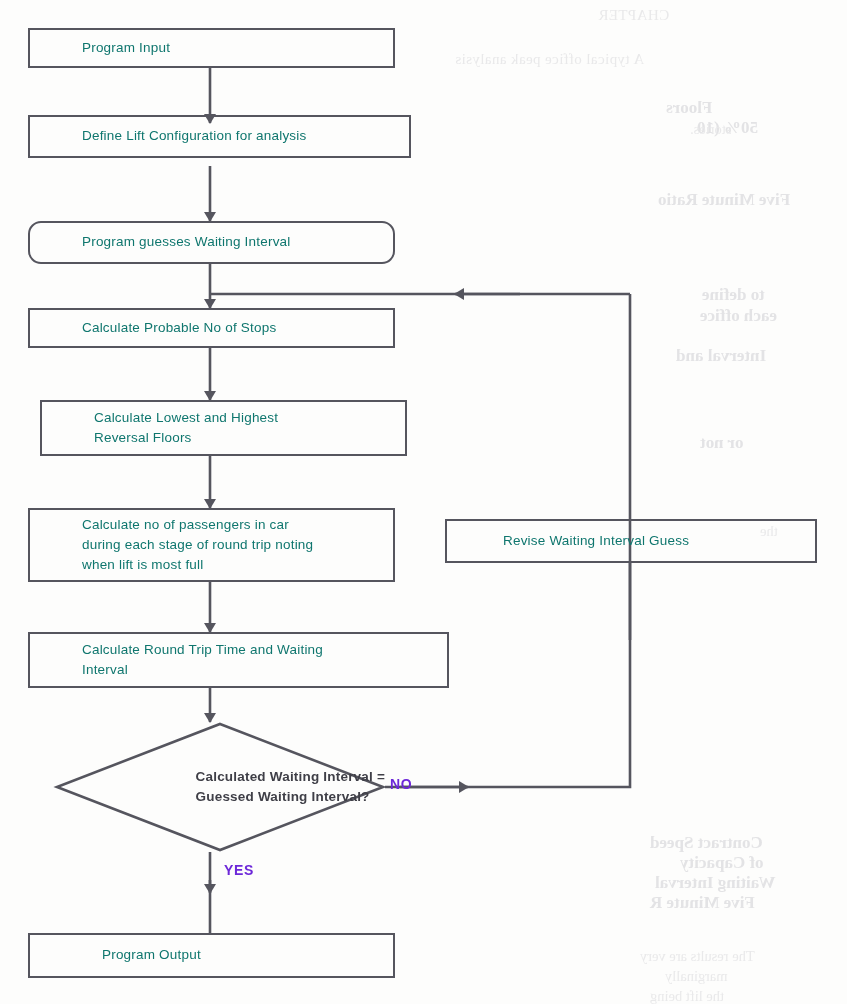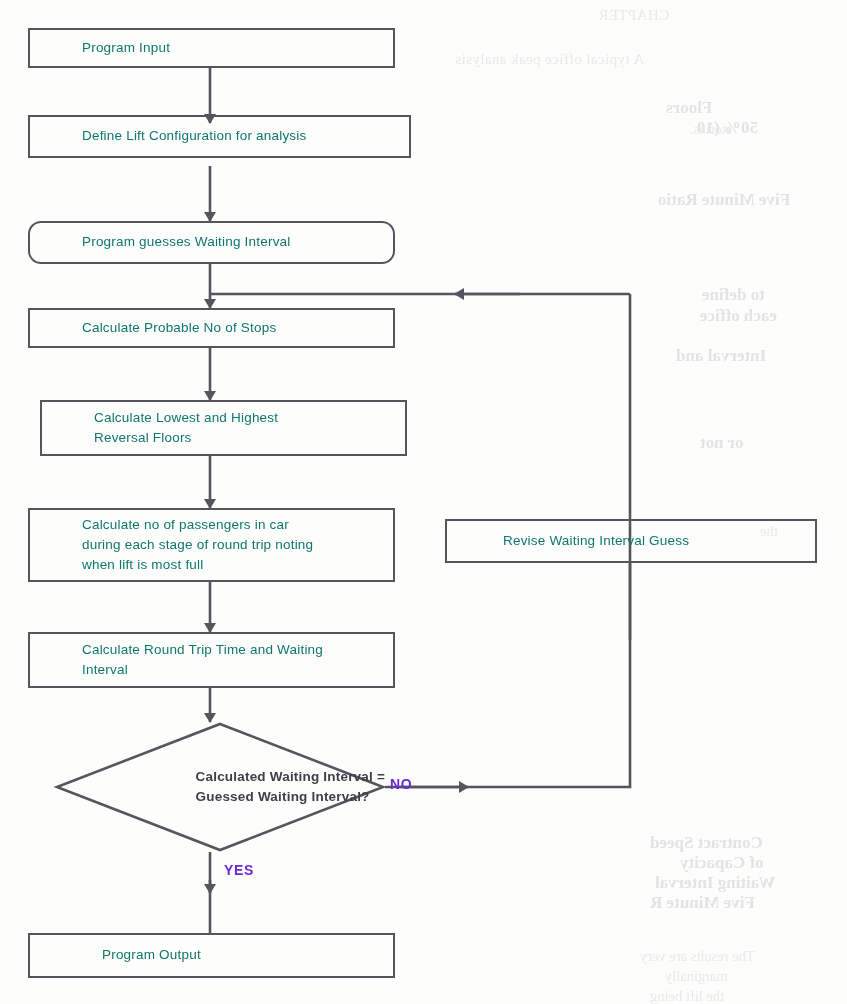--- a/index.html
+++ b/index.html
@@ -190,21 +190,21 @@
       <span class="label">Calculate Lowest and Highest
 Reversal Floors</span>
     </div>
 
     <div class="node pos-indent" style="left:28px; top:508px; width:367px; height:74px;">
       <span class="label">Calculate no of passengers in car
 during each stage of round trip noting
 when lift is most full</span>
     </div>
 
-    <div class="node pos-indent" style="left:28px; top:632px; width:367px; height:56px;">
+    <div class="node pos-indent" style="left:28px; top:632px; width:421px; height:56px;">
       <span class="label">Calculate Round Trip Time and Waiting
 Interval</span>
     </div>
 
     <div class="diamond-wrap" style="left:55px; top:722px; width:330px; height:130px;">
       <svg width="330" height="130" viewBox="0 0 330 130">
         <polygon points="165,2 328,65 165,128 2,65" fill="none" stroke="#55555e" stroke-width="2.6"></polygon>
       </svg>
       <div class="diamond-text">
         <span class="label">Calculated Waiting Interval =

